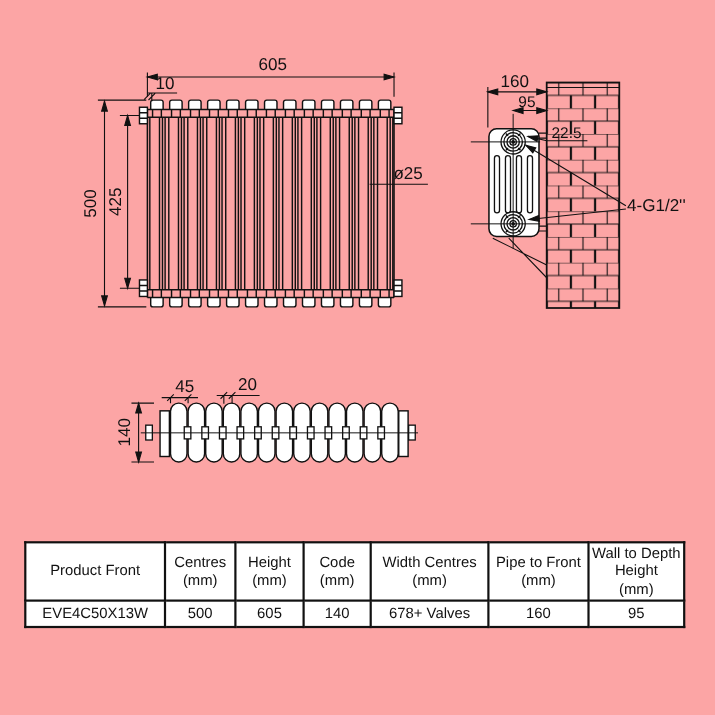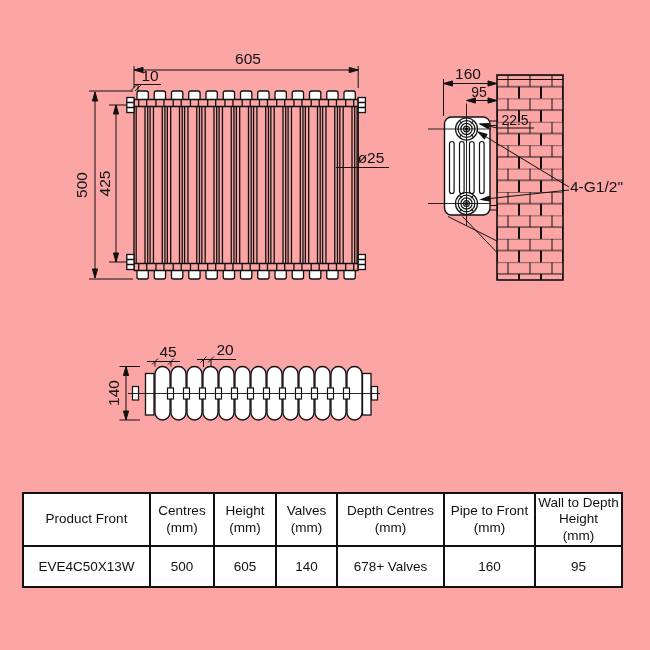--- a/index.html
+++ b/index.html
@@ -6,21 +6,21 @@
   .stage{position:relative;width:650px;height:650px;background:#fca5a5;overflow:hidden;
          font-family:"Liberation Sans","DejaVu Sans",sans-serif;color:#111;}
   .drawing-svg{position:absolute;left:0;top:0;}
   .drawing-svg text{font-family:"Liberation Sans","DejaVu Sans",sans-serif;fill:#111;}
   .dim{font-size:15.5px;}
   .dim-sm{font-size:14px;}
   .spec-table{position:absolute;left:22px;top:492px;border-collapse:collapse;table-layout:fixed;}
   .spec-table td{border:2px solid #111;text-align:center;vertical-align:middle;
                  font-size:13.5px;line-height:1.22;padding:1px 1px;color:#111;background:#fff;}
   .spec-table .hdr{height:52px;}
-  .spec-table .val{height:41px;}
+  .spec-table .val{height:24px;}
   .hline{display:block;}
 </style>
 </head>
 <body>
 
 <div class="stage">
 
 <svg class="drawing-svg" width="650" height="490" viewBox="0 0 650 490">
   <defs>
     <path id="ah" d="M0,0 L9,2.6 L9,-2.6 Z" fill="#111"></path>
@@ -217,25 +217,25 @@
       </td>
       <td>
         <span class="hline">Centres</span>
         <span class="hline">(mm)</span>
       </td>
       <td>
         <span class="hline">Height</span>
         <span class="hline">(mm)</span>
       </td>
       <td>
-        <span class="hline">Valves</span>
-        <span class="hline">(mm)</span>
-      </td>
-      <td>
-        <span class="hline">Depth Centres</span>
+        <span class="hline">Code</span>
+        <span class="hline">(mm)</span>
+      </td>
+      <td>
+        <span class="hline">Width Centres</span>
         <span class="hline">(mm)</span>
       </td>
       <td>
         <span class="hline">Pipe to Front</span>
         <span class="hline">(mm)</span>
       </td>
       <td>
         <span class="hline">Wall to Depth</span>
         <span class="hline">Height</span>
         <span class="hline">(mm)</span>

